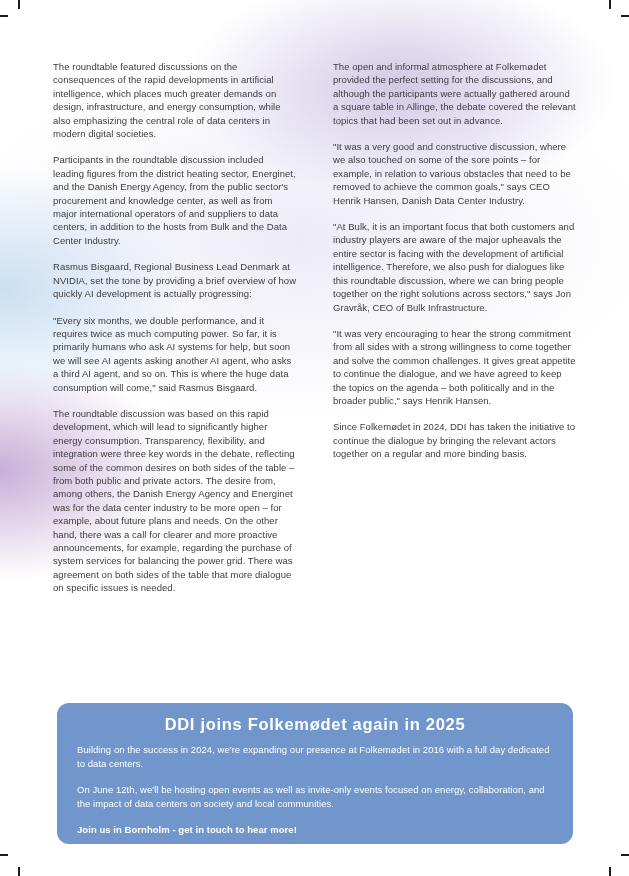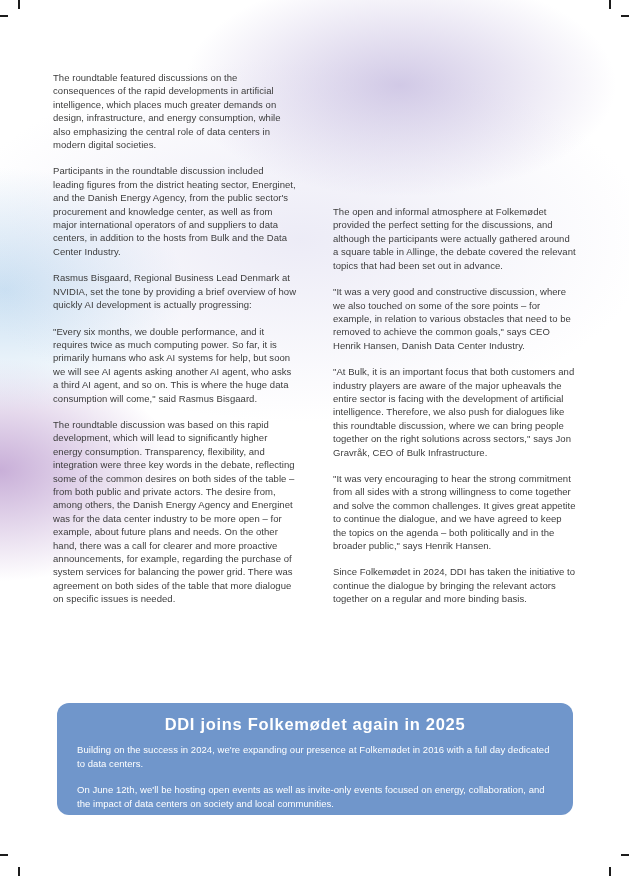--- a/index.html
+++ b/index.html
@@ -27,43 +27,42 @@
   .tr-h { left: 621px; top: 15px; }
   .bl-h { left: 0;     top: 854px; }
   .bl-v { left: 18px;  top: 867px; }
   .br-h { left: 621px; top: 854px; }
   .br-v { left: 609px; top: 867px; }
 
   
   .columns {
     position: absolute;
     left: 53px;
-    top: 71px;
+    top: 60px;
     width: 524px;
     display: flex;
     gap: 36px;
-    align-items: flex-end;
   }
   .col { width: 252px; }
   .col p {
     margin: 0 0 13px 0;
     font-size: 9.5px;
     line-height: 13.4px;
     letter-spacing: 0.05px;
     color: #3c3c3c;
   }
   .col p:last-child { margin-bottom: 10px; }
 
   
   .cta-box {
     position: absolute;
     left: 57px;
     top: 703px;
     width: 516px;
-    height: 112px;
+    height: 141px;
     box-sizing: border-box;
     padding: 10px 20px 0 20px;
     border-radius: 12px;
     background: #7096cb;
     color: #ffffff;
   }
   .cta-box h2 {
     margin: 2px 0 9px 0;
     text-align: center;
     font-size: 16.5px;

